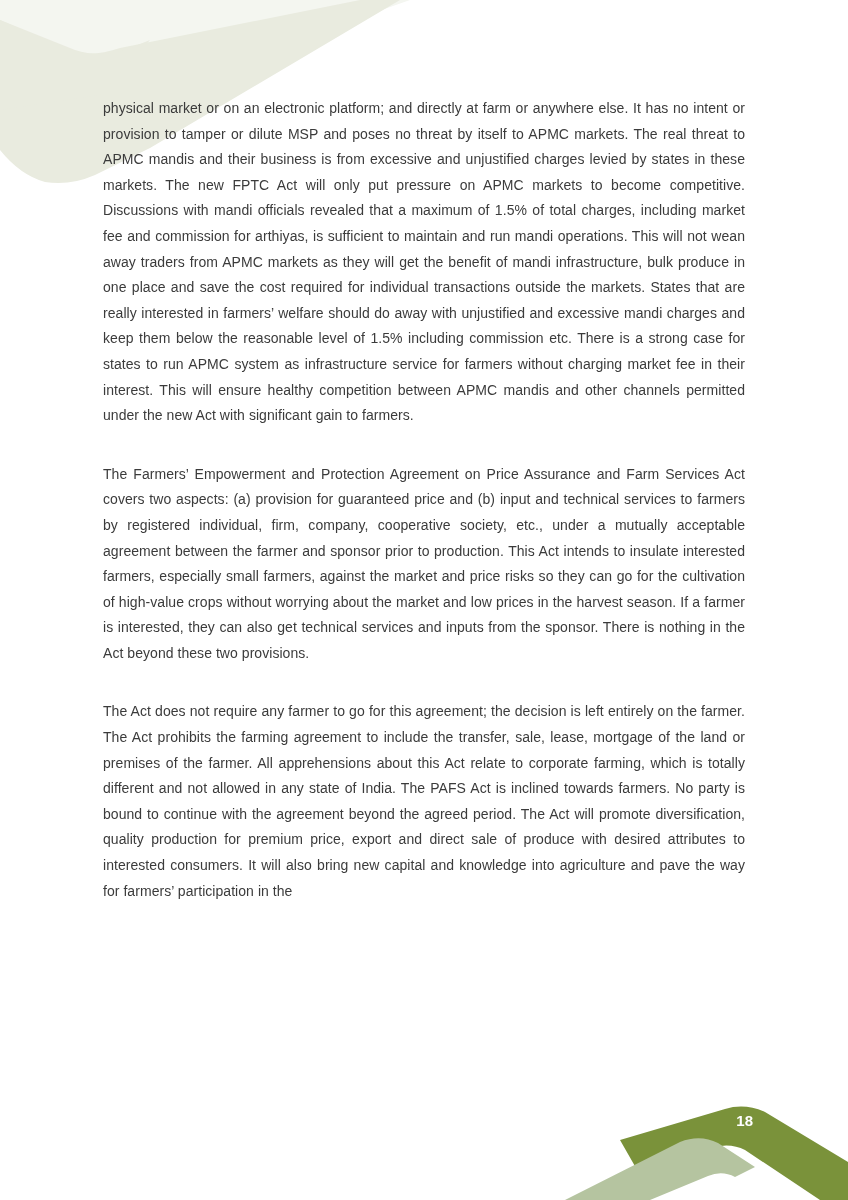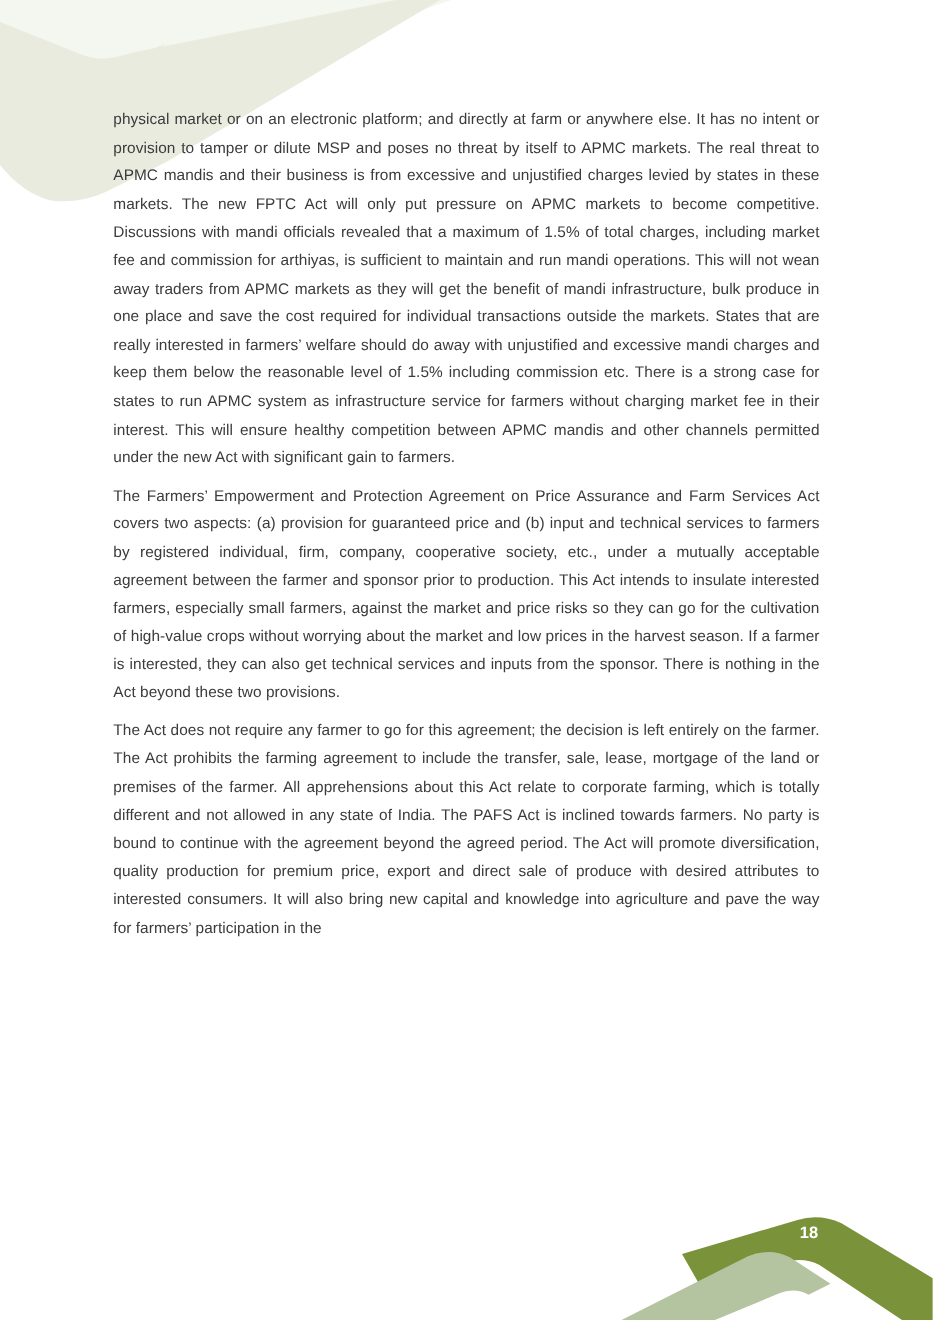--- a/index.html
+++ b/index.html
@@ -32,28 +32,28 @@
     .para {
       margin: 0;
       font-size: 14px;
       line-height: 25.6px;
       text-align: justify;
       text-align-last: left;
       letter-spacing: 0.05px;
       color: #3b3b3b;
     }
     .para + .para {
-      margin-top: 9px;
+      margin-top: 33px;
     }
     .page-number {
       position: absolute;
       left: 727px;
       top: 1112px;
       width: 26px;
-      text-align: left;
+      text-align: right;
       font-size: 15px;
       font-weight: bold;
       color: #ffffff;
       font-family: "Liberation Sans", "DejaVu Sans", sans-serif;
     }
   </style>
 </head>
 <body>
 
 <svg class="decor-top" viewBox="0 0 848 1200" xmlns="http://www.w3.org/2000/svg">

